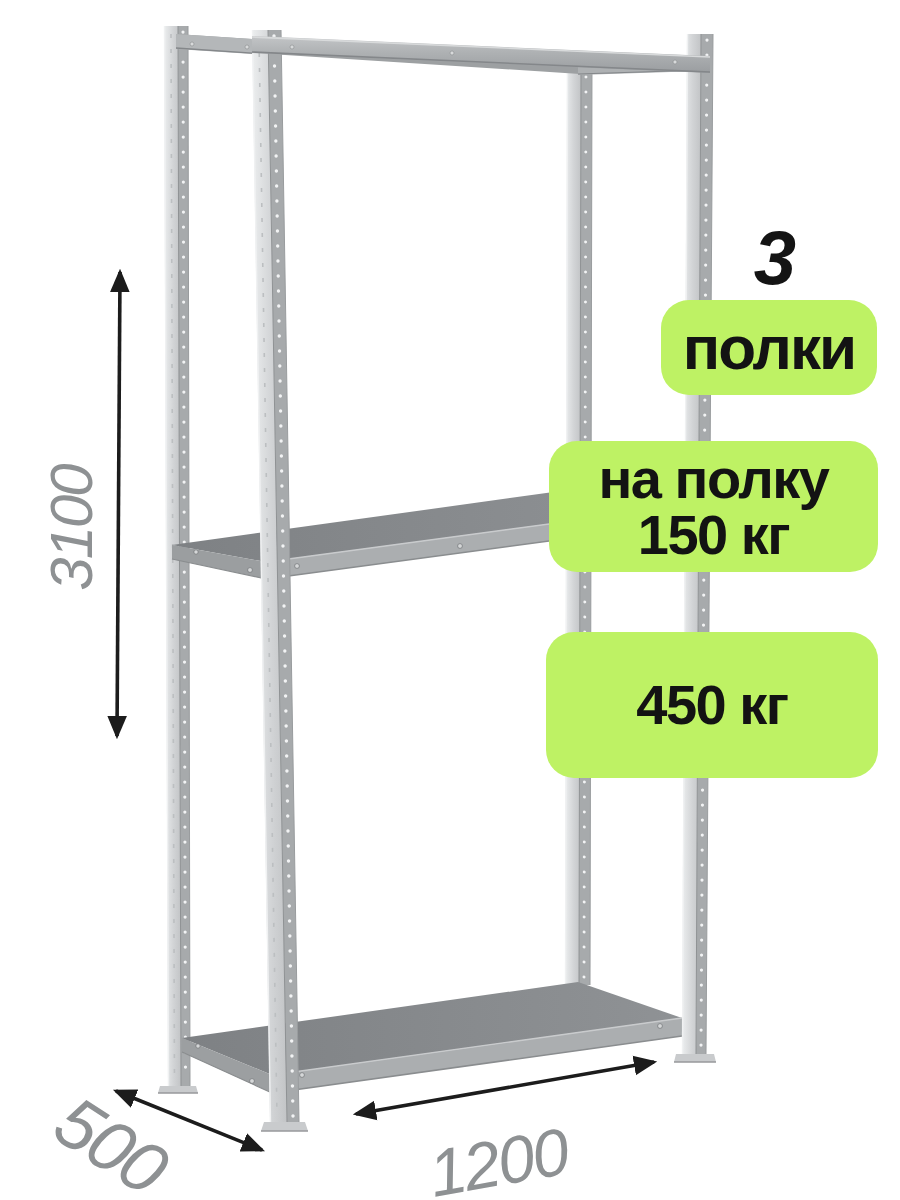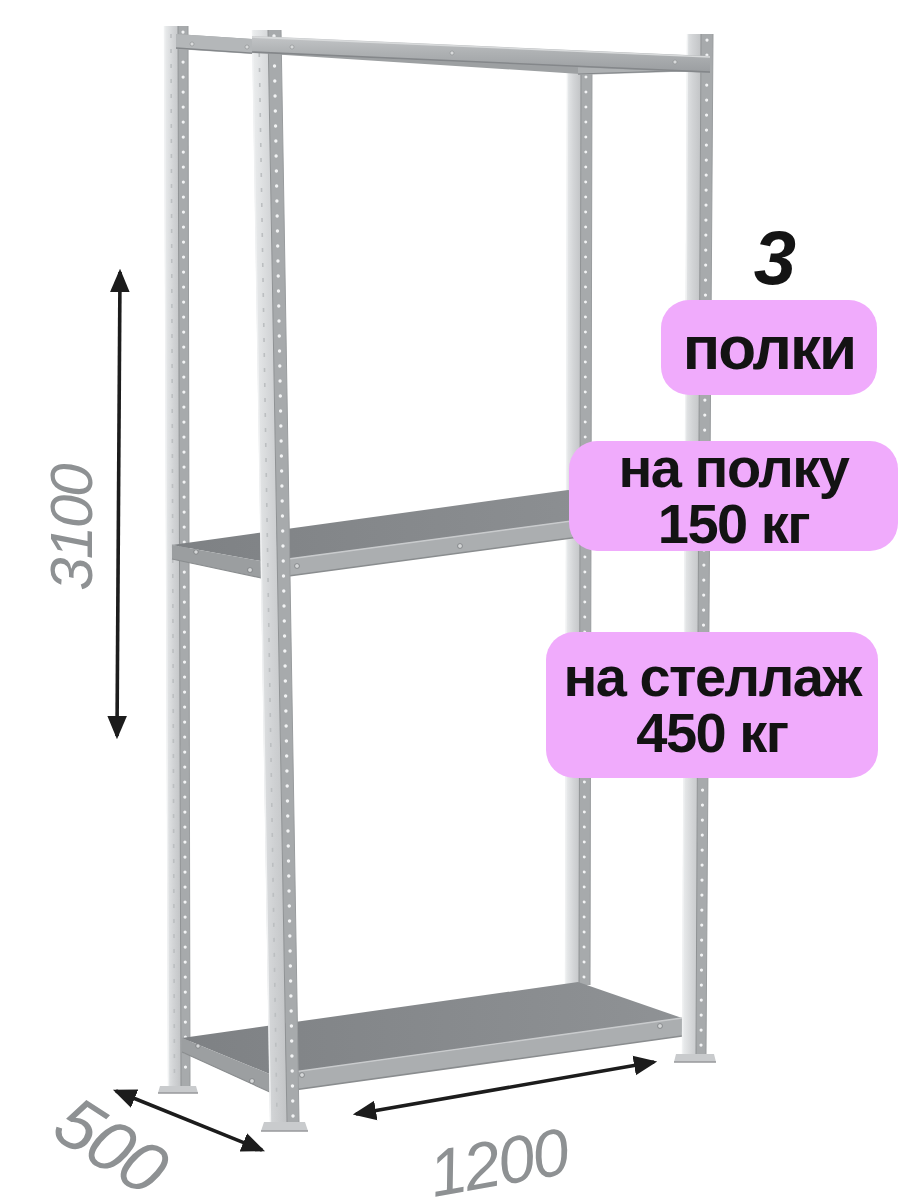--- a/index.html
+++ b/index.html
@@ -7,32 +7,32 @@
     position:relative;width:900px;height:1200px;background:#ffffff;overflow:hidden;
     font-family:"Liberation Sans","DejaVu Sans",sans-serif;
   }
   .rack-svg{position:absolute;left:0;top:0;}
   .big-count{
     position:absolute;left:725px;top:220px;width:100px;
     font-size:76px;line-height:1;font-weight:bold;font-style:italic;
     color:#141414;text-align:center;
   }
   .badge{
-    position:absolute;background:#f0abfc;border-radius:28px;color:#131313;
+    position:absolute;background:#bef264;border-radius:28px;color:#131313;
     font-weight:bold;display:flex;flex-direction:column;align-items:center;
     justify-content:center;text-align:left;
   }
   .badge-count{
     left:661px;top:300px;width:216px;height:95px;
     font-size:62px;letter-spacing:-2px;
   }
   .badge-two-line{
     font-size:56px;line-height:56px;letter-spacing:-1.5px;
   }
-  .badge-shelf-load{left:569px;top:441px;width:329px;height:110px;}
+  .badge-shelf-load{left:549px;top:441px;width:329px;height:131px;}
   .badge-rack-load{left:546px;top:632px;width:332px;height:146px;}
 </style>
 </head>
 <body>
 
 <div class="stage">
 
   <svg class="rack-svg" width="900" height="1200" viewBox="0 0 900 1200">
     <defs>
       <linearGradient id="postGrad" x1="0" y1="0" x2="1" y2="0">
@@ -169,17 +169,16 @@
   <div class="badge badge-count">
     <span>полки</span>
   </div>
 
   <div class="badge badge-two-line badge-shelf-load">
     <span>на полку</span>
     <span>150 кг</span>
   </div>
 
   <div class="badge badge-two-line badge-rack-load">
-    <span>на стеллаж</span>
     <span>450 кг</span>
   </div>
 
 </div>
 
 </body></html>

